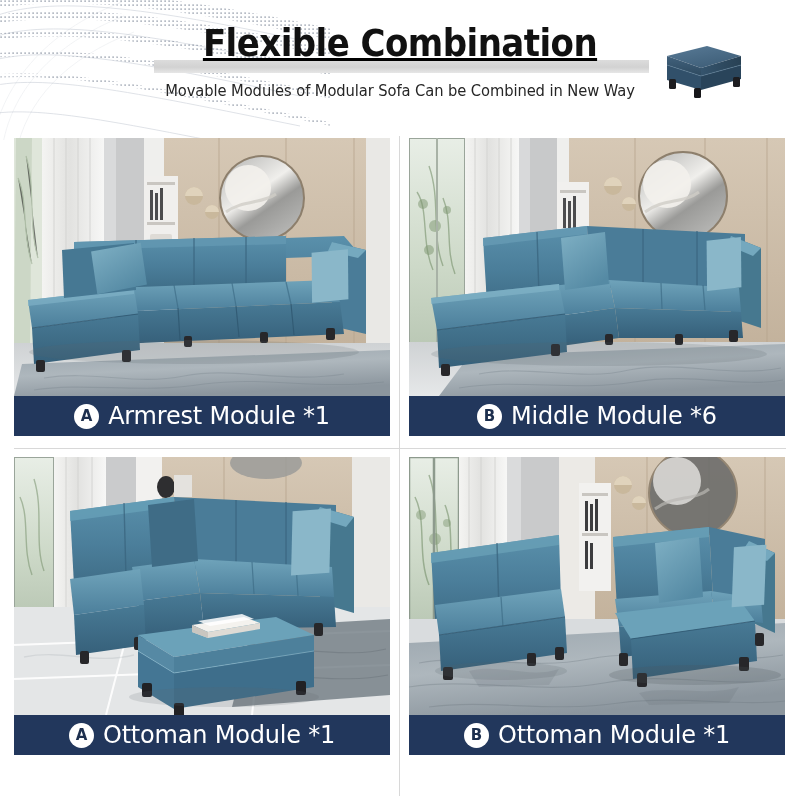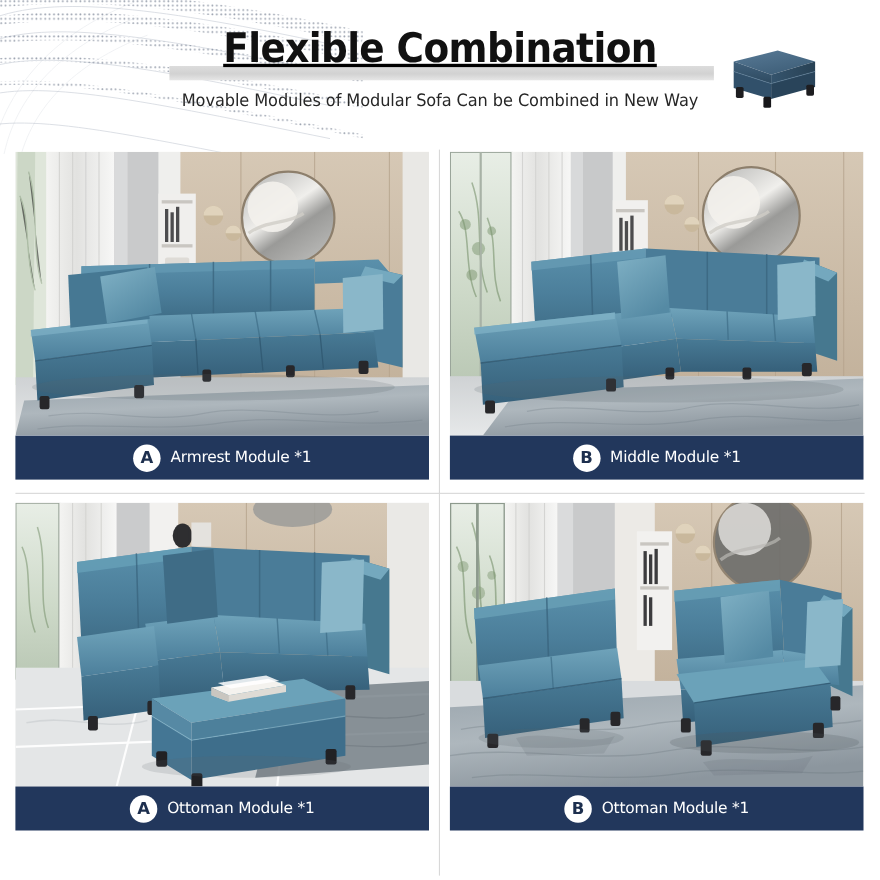--- a/index.html
+++ b/index.html
@@ -153,21 +153,21 @@
     align-items: center;
     justify-content: center;
     font-family: "DejaVu Sans", sans-serif;
     font-size: 15px;
     font-weight: 700;
     flex: 0 0 auto;
   }
   .label-text {
     color: #ffffff;
     font-family: "DejaVu Sans", sans-serif;
-    font-size: 14px;
+    font-size: 24px;
     font-weight: 400;
     letter-spacing: -0.2px;
     white-space: nowrap;
   }
 </style>
 </head>
 <body>
 
 <svg class="wave-decor" viewBox="0 0 330 140" preserveAspectRatio="none">
   <defs>
@@ -516,21 +516,21 @@
           <rect x="142" y="206" width="9" height="12" rx="2"></rect>
           <rect x="196" y="196" width="8" height="11" rx="2"></rect>
           <rect x="266" y="196" width="8" height="11" rx="2"></rect>
           <rect x="320" y="192" width="9" height="12" rx="2"></rect>
         </g>
         <ellipse cx="190" cy="216" rx="168" ry="12" fill="#5b636a" opacity="0.18"></ellipse>
       </svg>
     </div>
     <div class="label-bar">
       <span class="badge">B</span>
-      <span class="label-text">Middle Module *1</span>
+      <span class="label-text">Middle Module *6</span>
     </div>
   </div>
 
   <div class="panel p2">
     <div class="photo">
       <svg viewBox="0 0 376 258">
         <rect x="0" y="0" width="376" height="258" fill="#f2f1ef"></rect>
         <rect x="148" y="0" width="190" height="150" fill="url(#wallG)"></rect>
         <g stroke="#b6a48d" stroke-width="1" opacity="0.8">
           <line x1="210" y1="0" x2="210" y2="148"></line>

